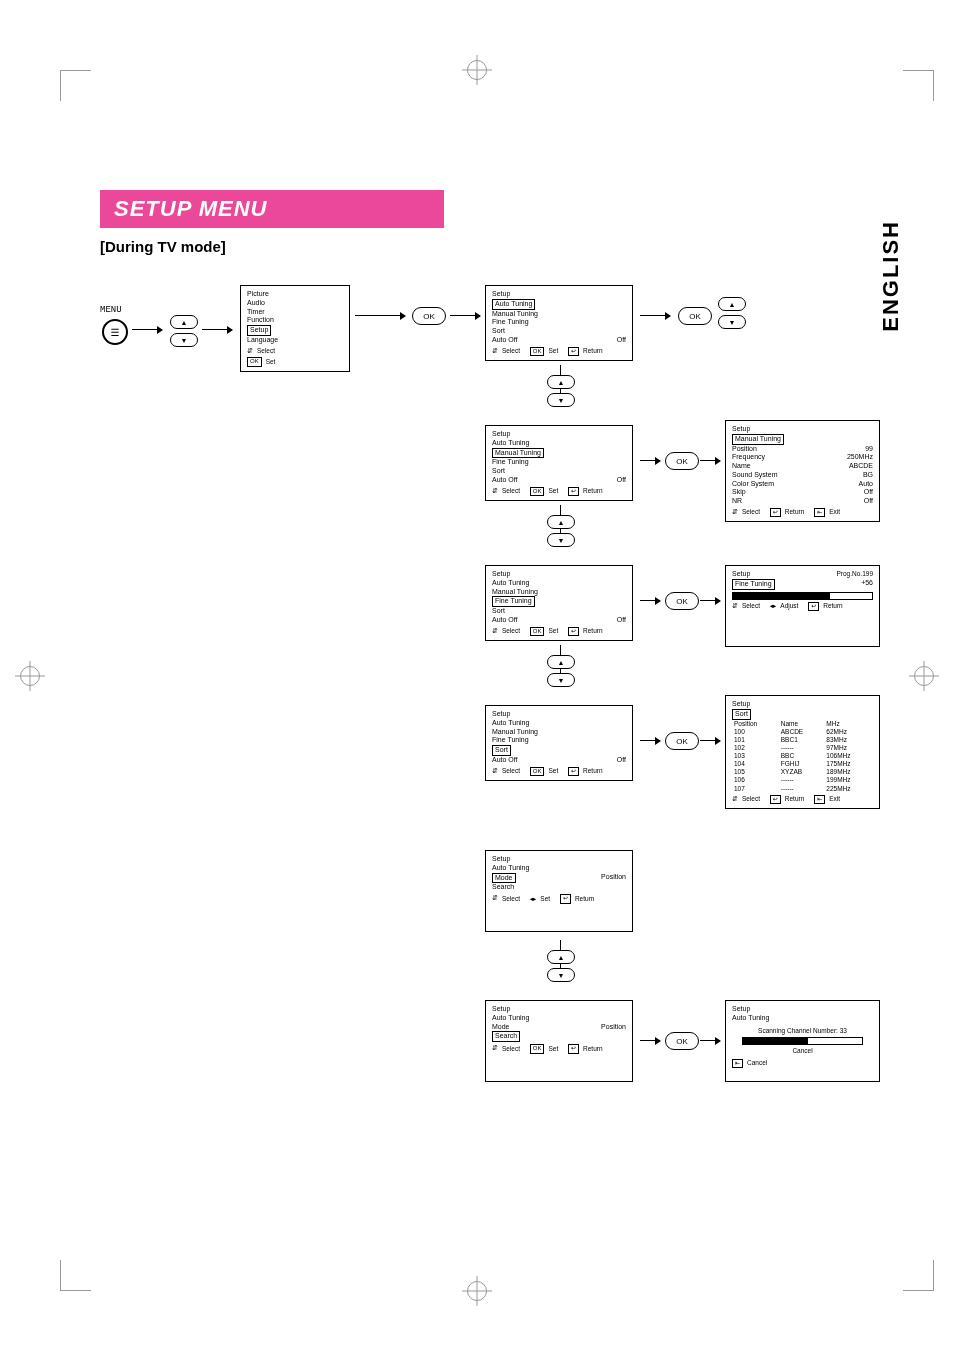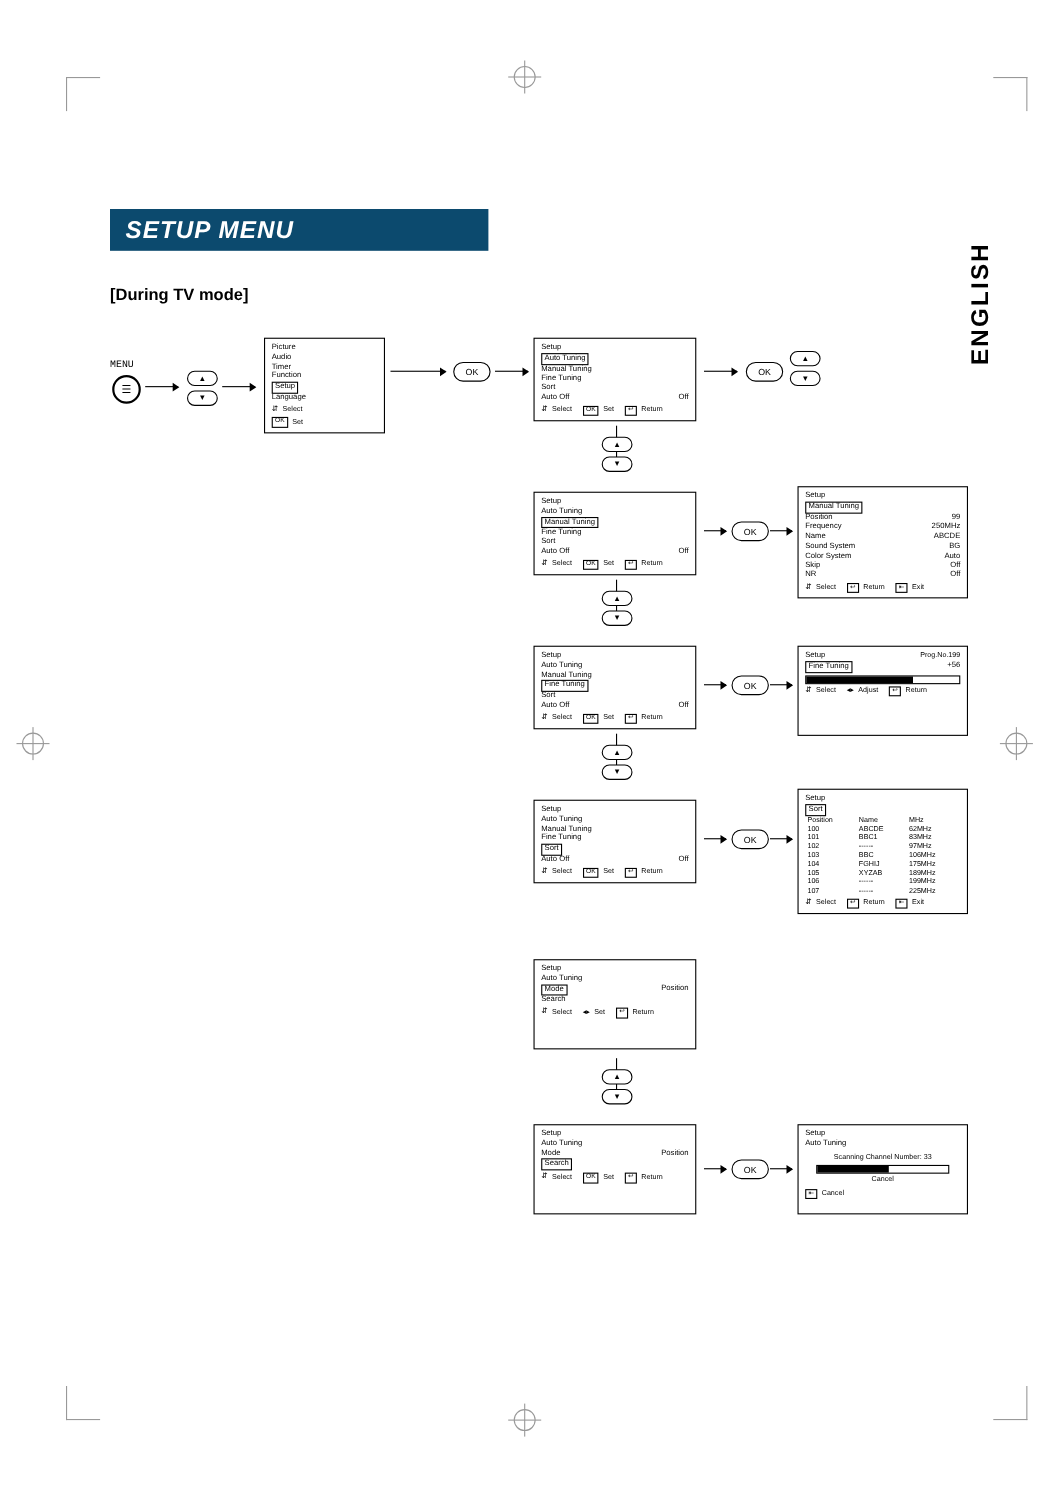--- a/index.html
+++ b/index.html
@@ -29,27 +29,27 @@
   .reg-mark { width:18px; height:18px; border:1px solid #999; border-radius:50%; position:relative;}
   .reg-mark::before, .reg-mark::after { content:""; position:absolute; background:#999;}
   .reg-mark::before { left:50%; top:-6px; bottom:-6px; width:1px; transform:translateX(-50%);}
   .reg-mark::after { top:50%; left:-6px; right:-6px; height:1px; transform:translateY(-50%);}
 
   .page {
     position: absolute;
     left: 100px; top: 190px; right: 60px; bottom: 100px;
   }
   .title-bar {
-    background:#0c4a6e; color:#fff; display:inline-block;
+    background:#ec4899; color:#fff; display:inline-block;
     padding: 6px 40px 6px 14px; font-size:22px; font-weight:bold;
     letter-spacing:1px; font-style:italic;
     width: 290px;
   }
   .subheading {
-    font-weight:bold; font-size:15px; margin-top:32px;
+    font-weight:bold; font-size:15px; margin-top:10px;
   }
   .vertical-english {
     position:absolute; right:-10px; top:30px;
     writing-mode: vertical-rl; transform: rotate(180deg);
     font-weight:bold; font-size:22px; letter-spacing:2px;
   }
 
   
   .flow { position:relative; margin-top:20px; height:1050px; }
 

